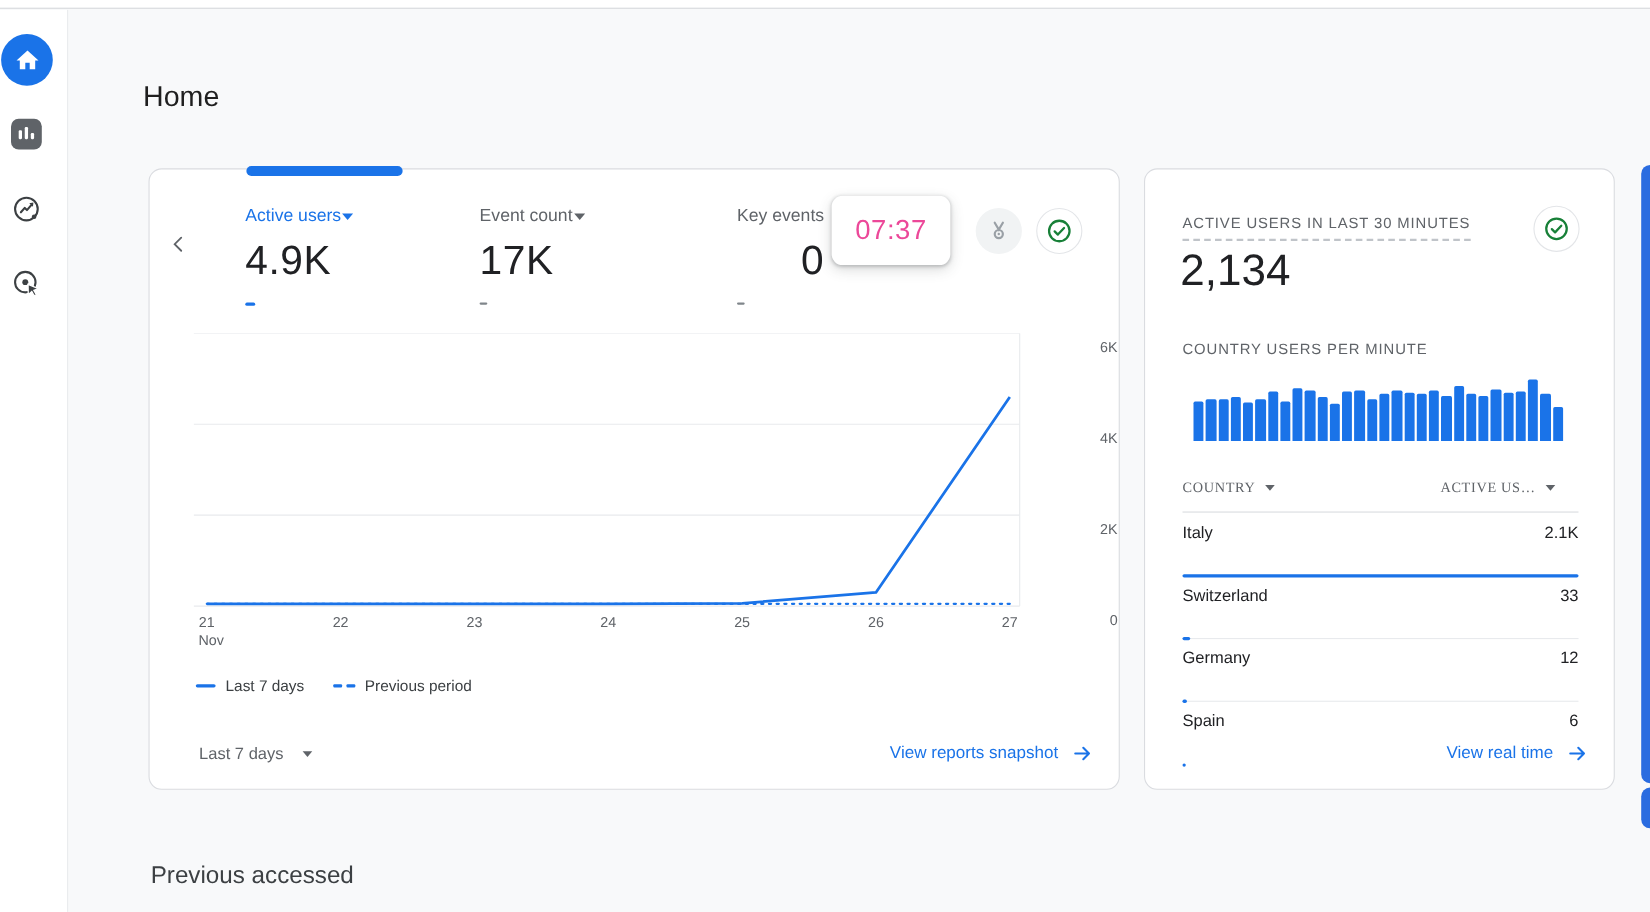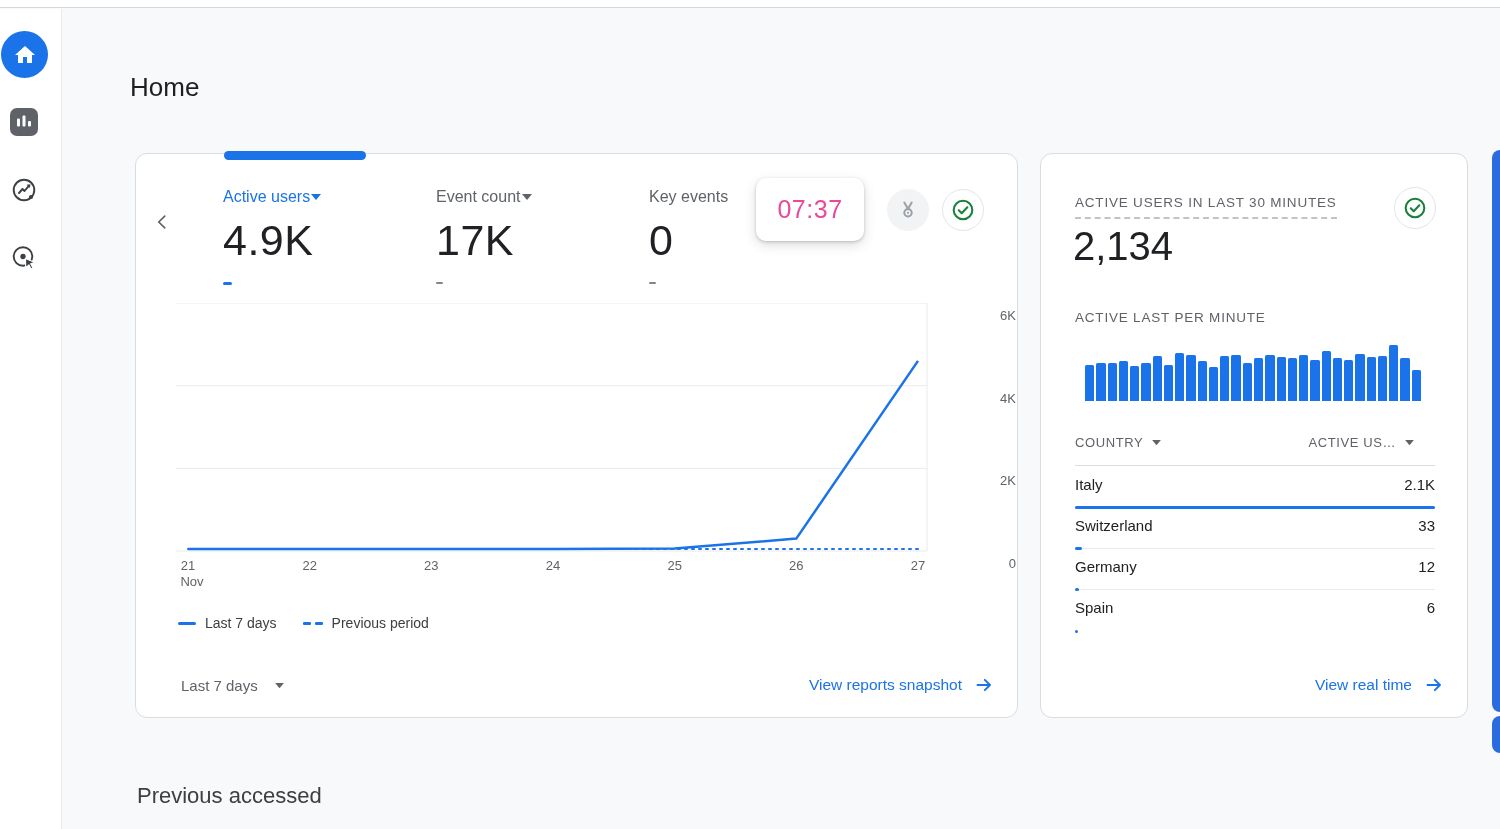--- a/index.html
+++ b/index.html
@@ -30,24 +30,24 @@
     border:1px solid #dadce0; border-radius:12px; }
   .card-overview { left:135px; width:883px; }
   .card-realtime { left:1040px; width:428px;padding-left:28px; }
   
   .carousel-pill { position:absolute; left:88px; top:-3px; width:142px; height:9px;
     background:#1a73e8; border-radius:5px; }
   .prev-btn { position:absolute; left:12px; top:54px; width:28px; height:28px;
     display:flex; align-items:center; justify-content:center; cursor:pointer; }
   
   .metric { position:absolute; top:34px; cursor:pointer; }
-  .metric.m0 { left:87px; } .metric.m1 { left:300px; } .metric.m2 { left:513px; }
+  .metric.m0 { left:87px; } .metric.m1 { left:300px; } .metric.m2 { left:534px;text-align:right; }
   .metric-label { font-size:16px; color:#5f6368; display:flex; align-items:center; gap:0; }
   .metric.selected .metric-label { color:#1a73e8; }
-  .metric-value { margin-top:10px; font-size:43px; font-weight:400; color:#202124; letter-spacing:.5px; }
+  .metric-value { margin-top:10px; font-size:37px; font-weight:400; color:#202124; letter-spacing:.5px; }
   .delta-dash { display:block; margin-top:17px; border-radius:2px; }
   .delta-blue { width:9px; height:3px; background:#1a73e8; }
   .delta-gray { width:7px; height:2px; background:#80868b; }
   
   .timer-tooltip { position:absolute; left:620px; top:24px; width:108px; height:63px;
     background:#ffffff; border-radius:10px; z-index:5;
     box-shadow:0 1px 3px rgba(60,64,67,.25), 0 4px 12px rgba(60,64,67,.18);
     display:flex; align-items:center; justify-content:center;
     font-size:25px; color:#ec4899; letter-spacing:.5px; }
   
@@ -80,26 +80,26 @@
     color:#5f6368; letter-spacing:.8px; padding-bottom:7px;
     border-bottom:2px dashed #c0c4c9; }
   .rt-value { position:absolute; left:32px; top:70px; font-size:40px; font-weight:400; color:#202124; }
   .rt-subtitle { position:absolute; left:34px; top:156px; font-size:13.5px; font-weight:500;
     color:#5f6368; letter-spacing:.8px; }
   .rt-bars { position:absolute; left:44px; top:190px; width:336px; height:57px;
     display:flex; align-items:flex-end; gap:2px; }
   .rt-bars div { flex:1; background:#1a73e8; border-radius:1.5px 1.5px 0 0; }
   .rt-table-head { position:absolute; left:34px; top:281px; width:360px;
     display:flex; justify-content:space-between; align-items:center;
-    font-size:13px; font-weight:500; color:#5f6368; letter-spacing:.6px; }
+    font-size:13px; font-weight:500; color:#5f6368; letter-spacing:.6px;font-family:Liberation Serif, serif; }
   .rt-head-btn { display:flex; align-items:center; gap:8px; cursor:pointer; }
   .rt-head-right { margin-right:20px; }
   .rt-head-divider { position:absolute; left:34px; top:311px; width:360px; height:1px; background:#dadce0; }
   .rt-rows { position:absolute; left:34px; top:313px; width:360px; }
-  .rt-row { position:relative; height:41px; padding-top:9px; }
+  .rt-row { position:relative; height:57px; padding-top:9px; }
   .rt-row.bordered { border-bottom:1px solid #e8eaed; }
   .rt-row-main { display:flex; justify-content:space-between; font-size:15px; }
   .rt-country { color:#202124; font-weight:500; }
   .rt-num { color:#202124; }
   .rt-bar { position:absolute; left:0; bottom:-2px; height:3px; background:#1a73e8;
     border-radius:2px; min-width:3px; }
   
   .edge-bar { position:absolute; left:1492px; width:8px; background:#2a6ce0;
     border-radius:8px 0 0 8px; cursor:pointer; }
   .edge-top { top:150px; height:562px; }
@@ -254,21 +254,21 @@
 
 <section class="card card-realtime">
   <div class="rt-title">ACTIVE USERS IN LAST 30 MINUTES</div>
   <div class="icon-circle rt-check-btn">
     <svg width="26" height="26" viewBox="0 0 24 24">
       <circle cx="12" cy="12" r="8.6" fill="none" stroke="#188038" stroke-width="1.9"></circle>
       <path d="M8.1 12.3 L10.8 15 L16 9.5" fill="none" stroke="#188038" stroke-width="1.9" stroke-linecap="round" stroke-linejoin="round"></path>
     </svg>
   </div>
   <div class="rt-value">2,134</div>
-  <div class="rt-subtitle">ACTIVE LAST PER MINUTE</div>
+  <div class="rt-subtitle">COUNTRY USERS PER MINUTE</div>
 
   <div class="rt-bars" id="rt-bars">
       <div style="height: 35.9px;"></div>
       <div style="height: 37.6px;"></div>
       <div style="height: 37.6px;"></div>
       <div style="height: 39.9px;"></div>
       <div style="height: 34.8px;"></div>
       <div style="height: 37.6px;"></div>
       <div style="height: 45px;"></div>
       <div style="height: 35.9px;"></div>

